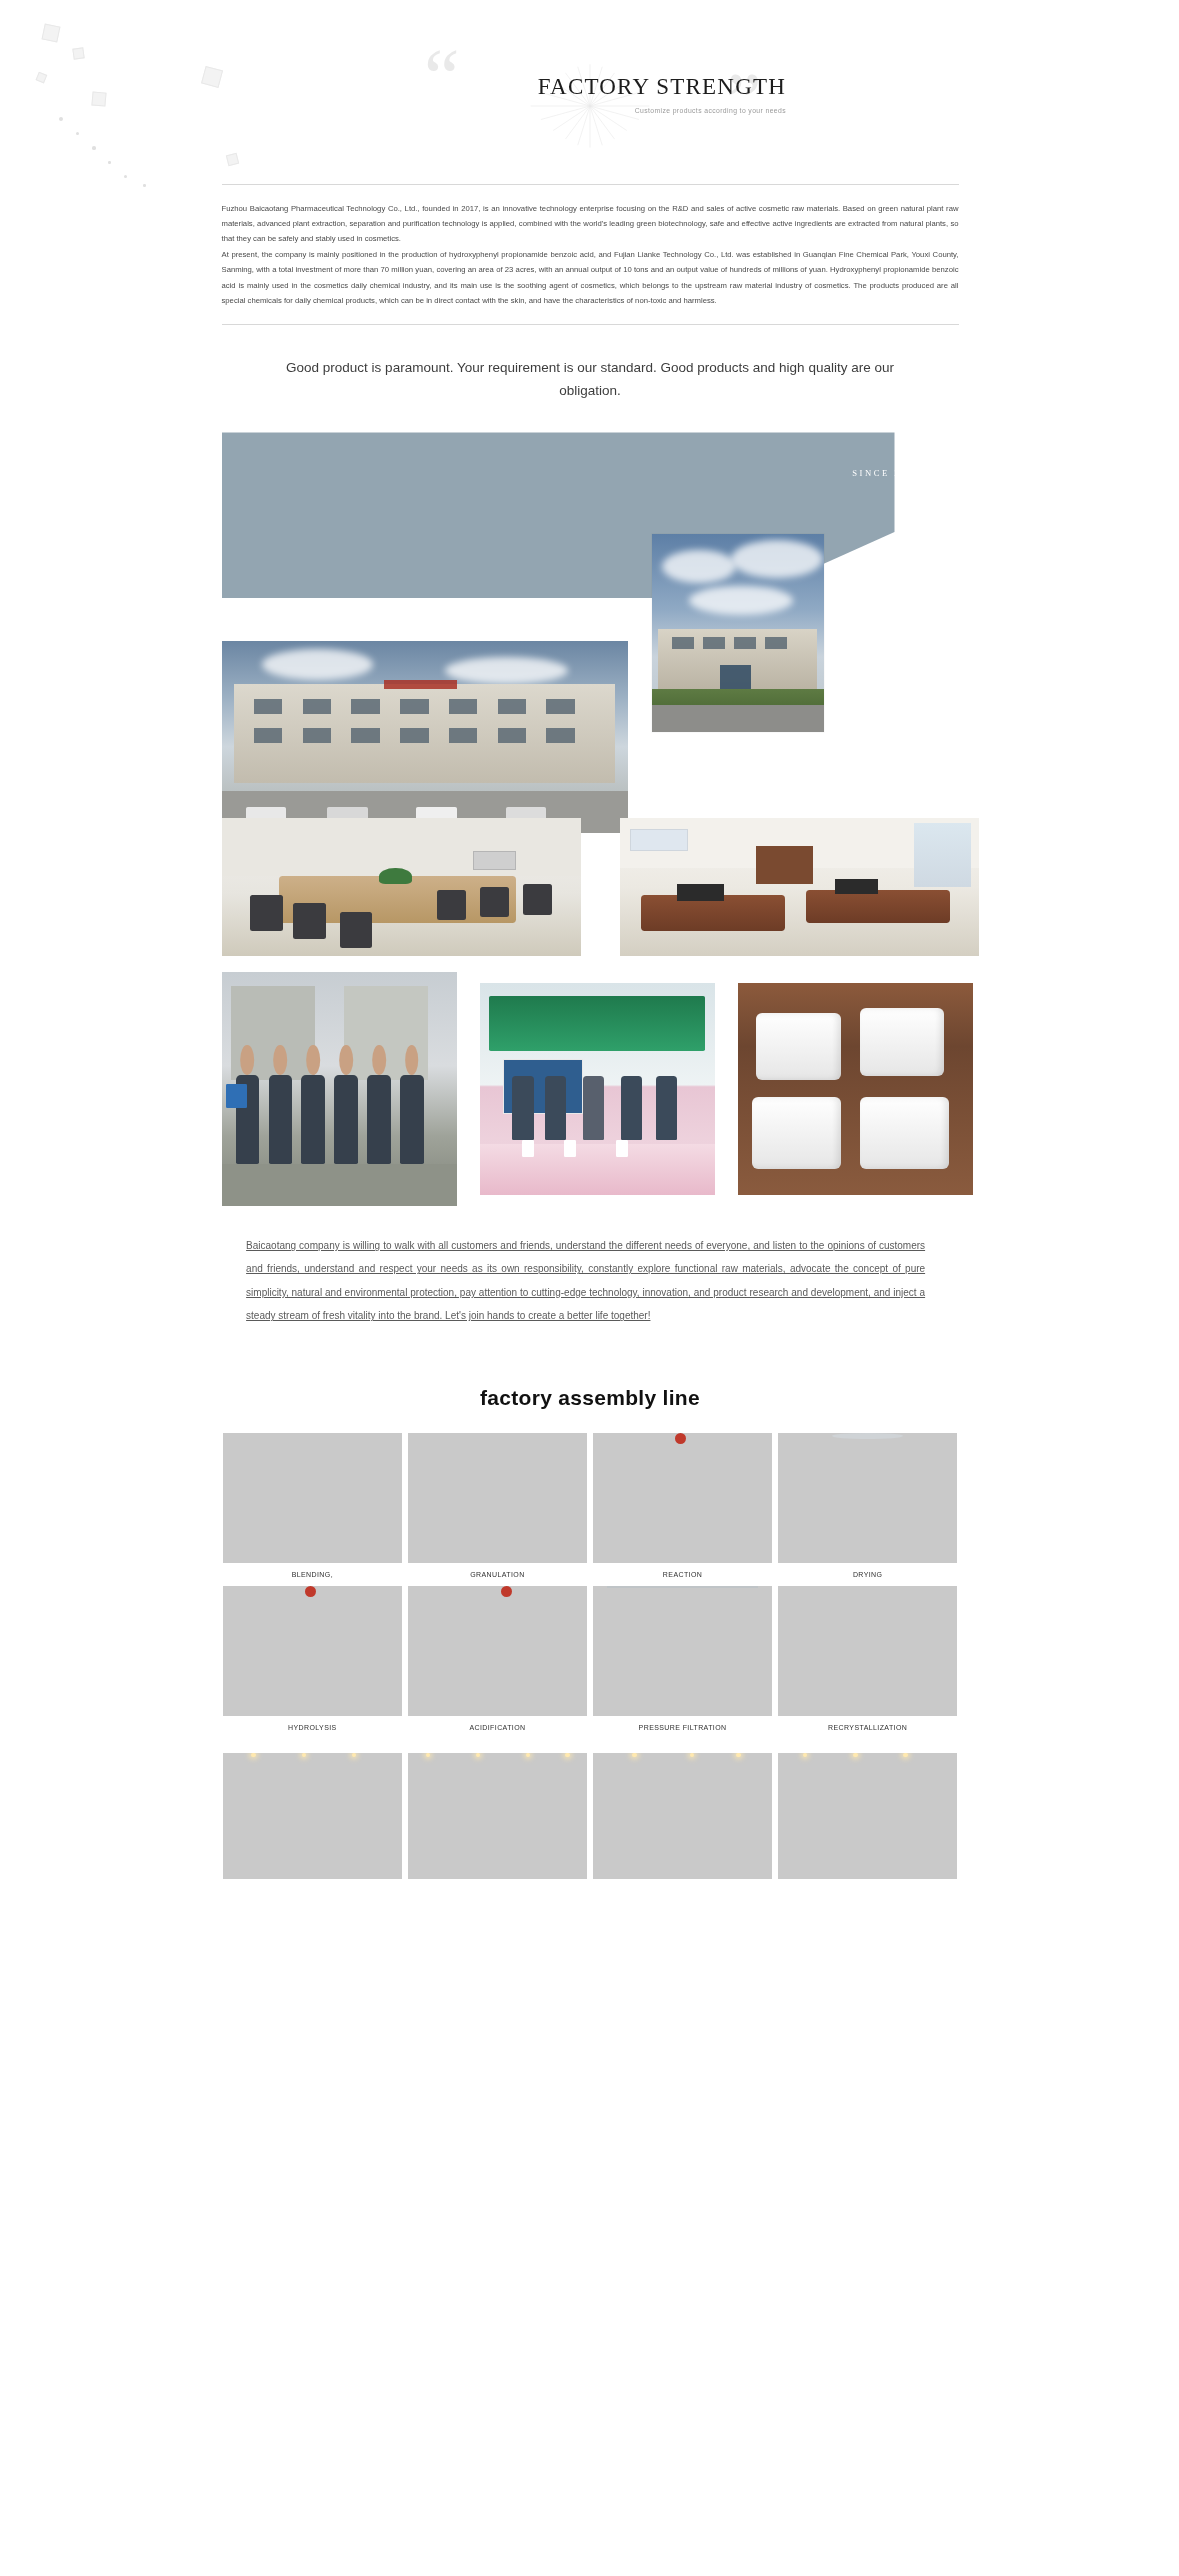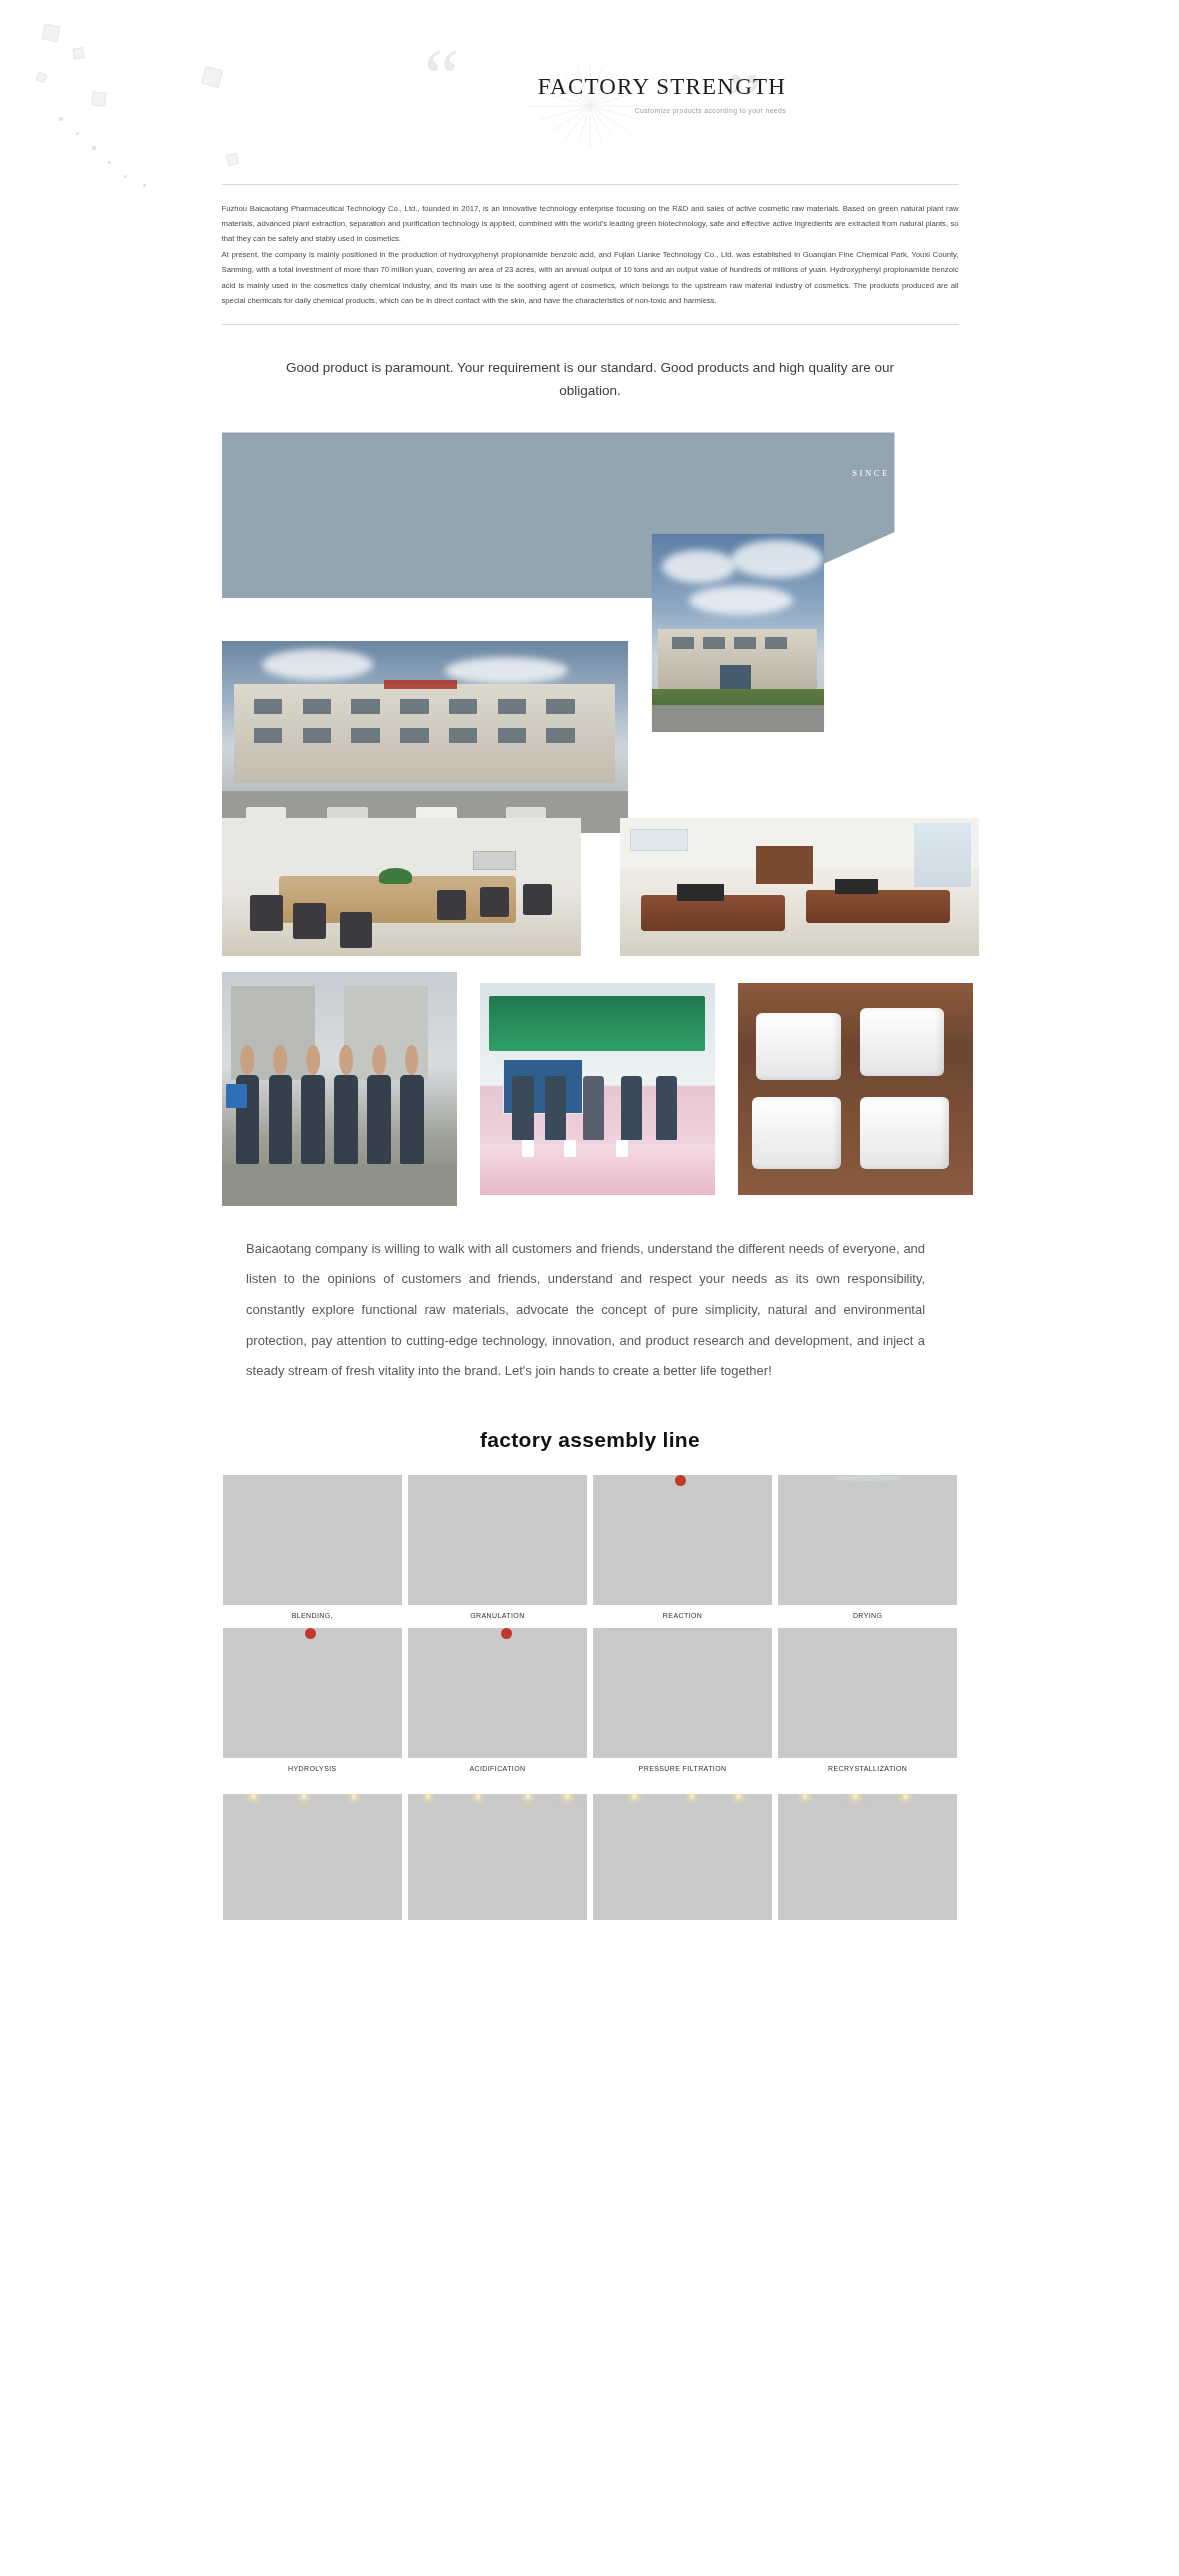--- a/index.html
+++ b/index.html
@@ -203,29 +203,30 @@
     width: 737px;
     height: 234px;
   }
   .row3 .photo.a { left: 0;   top: 0;  width: 235px; height: 234px; }
   .row3 .photo.b { left: 258px; top: 11px; width: 235px; height: 212px; }
   .row3 .photo.c { left= "" ; left: 516px; top: 11px; width: 235px; height: 212px; }
 
   .closing {
     margin: 28px 0 0 24.6px;
     width: 679px;
-    font-size: 13px;
+    font-size: 10px;
     line-height: 2.35;
     color: #5a5a5a;
     text-align: justify;
+    text-decoration: underline;
   }
 
   
   .section-title {
-    margin-top: 41px;
+    margin-top: 58px;
     text-align: center;
     font-size: 21px;
     font-weight: bold;
     color: #111;
     letter-spacing: 0.3px;
   }
   .section-title.small-gap { margin-top: 49px; }
 
   
   .grid4 {

